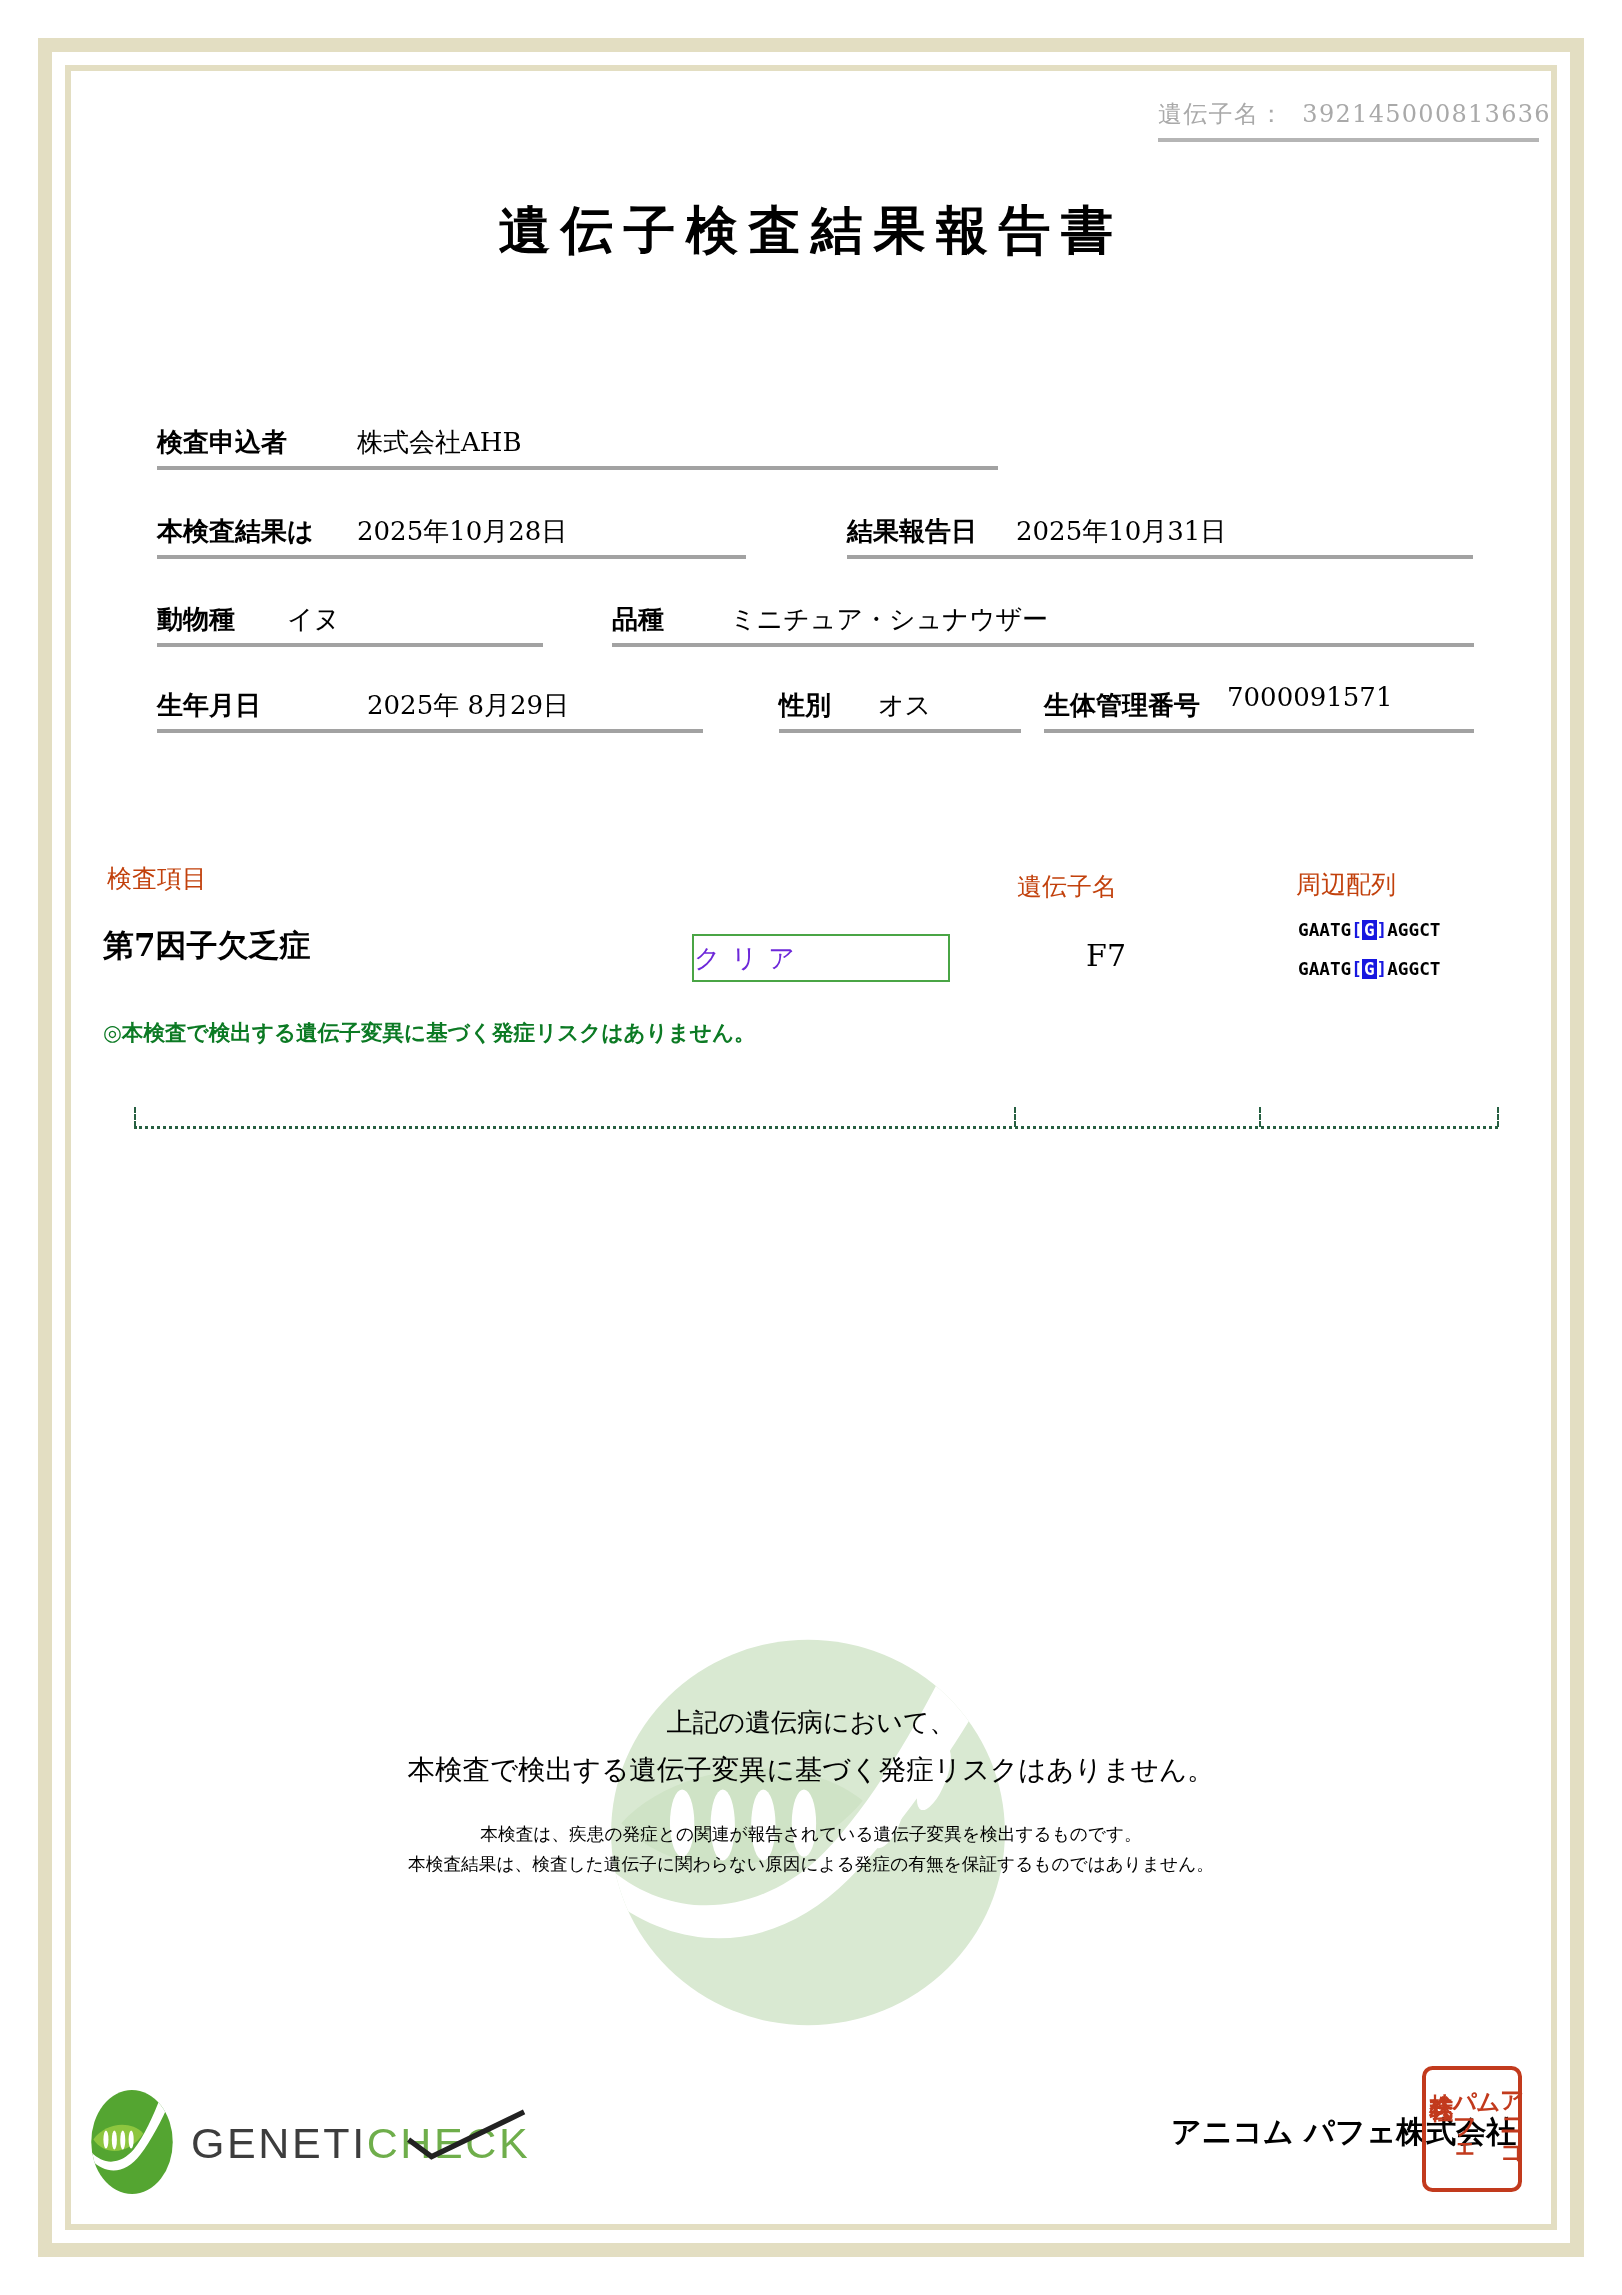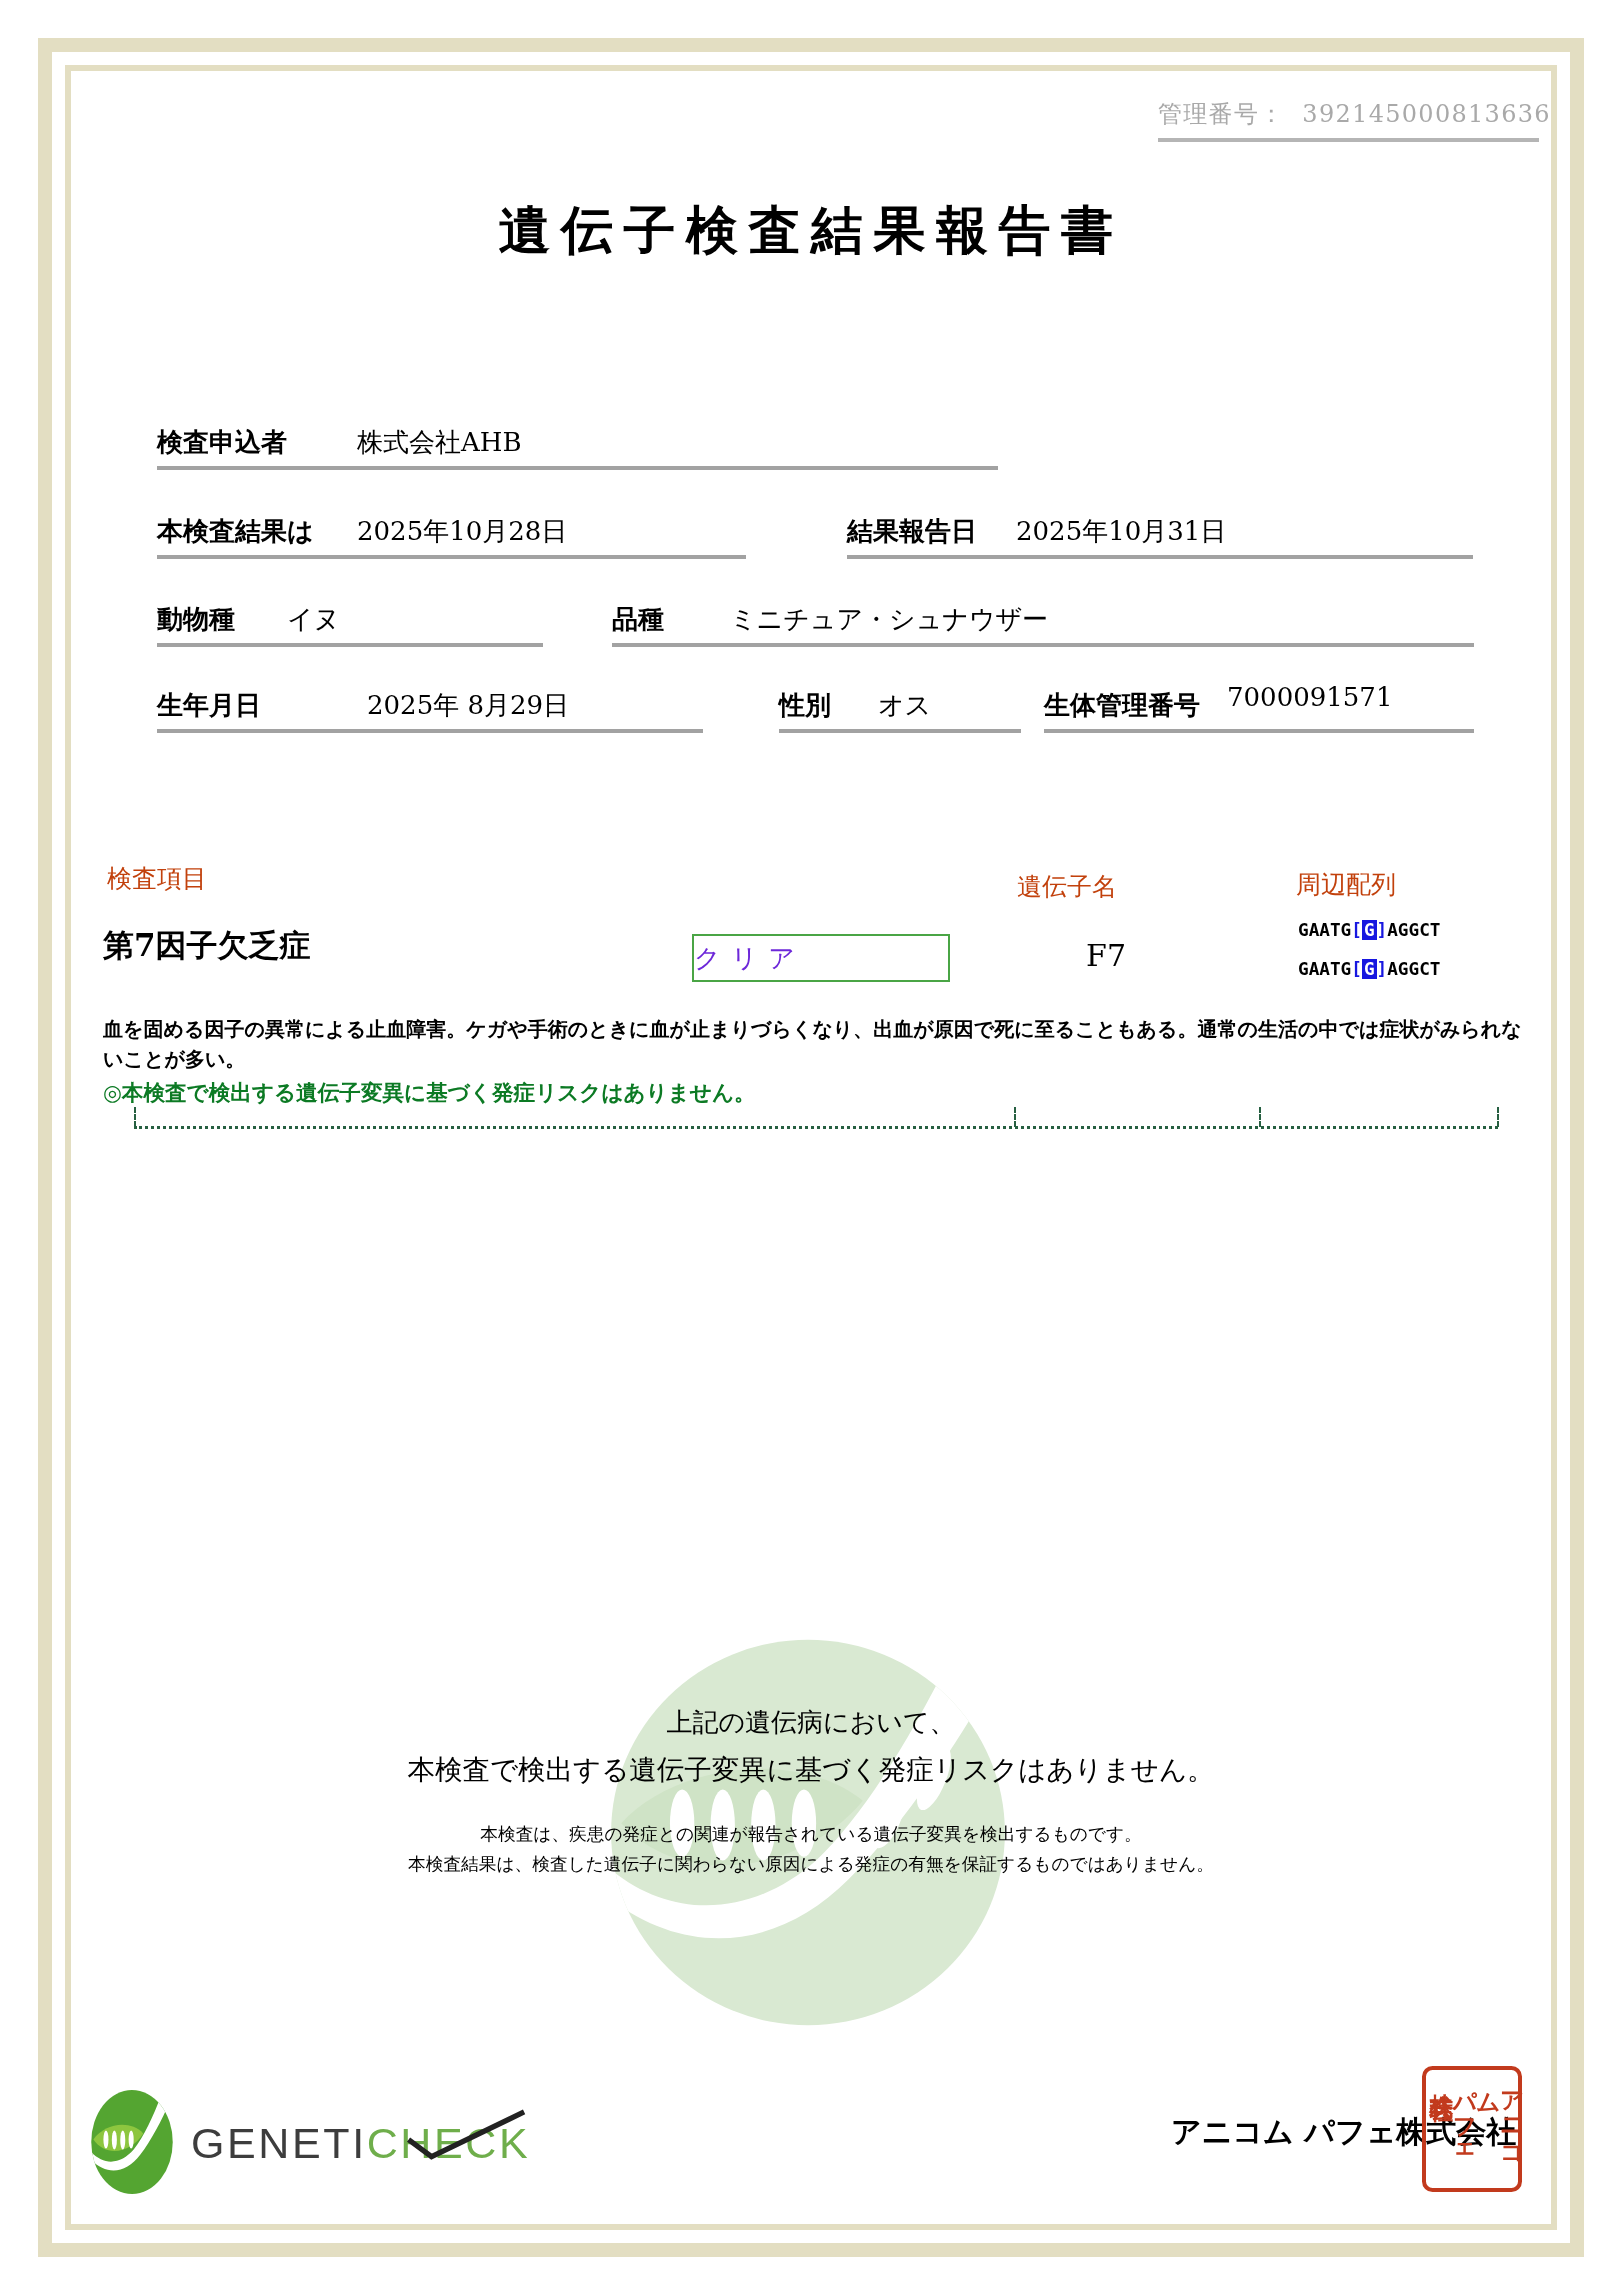--- a/index.html
+++ b/index.html
@@ -85,21 +85,21 @@
     <ellipse cx="38" cy="100" rx="6" ry="18" fill="#ffffff"></ellipse>
     <ellipse cx="58" cy="101" rx="6" ry="19" fill="#ffffff"></ellipse>
     <ellipse cx="78" cy="101" rx="6" ry="19" fill="#ffffff"></ellipse>
     <ellipse cx="98" cy="100" rx="6" ry="18" fill="#ffffff"></ellipse>
     <ellipse cx="140" cy="90" rx="8" ry="24" fill="#ffffff" transform="rotate(14 140 90)"></ellipse>
     <ellipse cx="162" cy="76" rx="6" ry="18" fill="#ffffff" transform="rotate(20 162 76)"></ellipse>
     <path d="M2,140 C40,172 85,168 120,130 C145,103 170,64 192,22 L170,12 C150,55 128,95 104,120 C75,148 35,154 2,124 Z" fill="#ffffff"></path>
   </g>
 </svg>
 
-<div class="mgmt"><span>管理番号：</span>&nbsp;&nbsp;<span>392145000813636</span></div>
+<div class="mgmt"><span>遺伝子名：</span>&nbsp;&nbsp;<span>392145000813636</span></div>
 
 <div class="doc-title">遺伝子検査結果報告書</div>
 
 <div class="field" style="left:157px;top:425px;width:841px;">
   <span class="lbl">検査申込者</span>
   <span class="val" style="left:200px;text-align:center;">株式会社AHB</span>
 </div>
 
 <div class="field" style="left:157px;top:514px;width:589px;">
   <span class="lbl">本検査結果は</span>
@@ -145,21 +145,20 @@
 <div class="gene-name">F7</div>
 
 <div class="seq" style="top:920px;">
   <span>GAATG</span><span class="bracket">[</span><span class="allele">G</span><span class="bracket">]</span><span>AGGCT</span>
 </div>
 <div class="seq" style="top:959px;">
   <span>GAATG</span><span class="bracket">[</span><span class="allele">G</span><span class="bracket">]</span><span>AGGCT</span>
 </div>
 
 <div class="desc-block">
-  <p class="desc">血を固める因子の異常による止血障害。ケガや手術のときに血が止まりづらくなり、出血が原因で死に至ることもある。通常の生活の中では症状がみられないことが多い。</p>
   <p class="note">◎本検査で検出する遺伝子変異に基づく発症リスクはありません。</p>
 </div>
 
 <div class="dash-h"></div>
 <div class="dash-v" style="left:134px;"></div>
 <div class="dash-v" style="left:1014px;"></div>
 <div class="dash-v" style="left:1259px;"></div>
 <div class="dash-v" style="left:1497px;"></div>
 
 <div class="summary">

